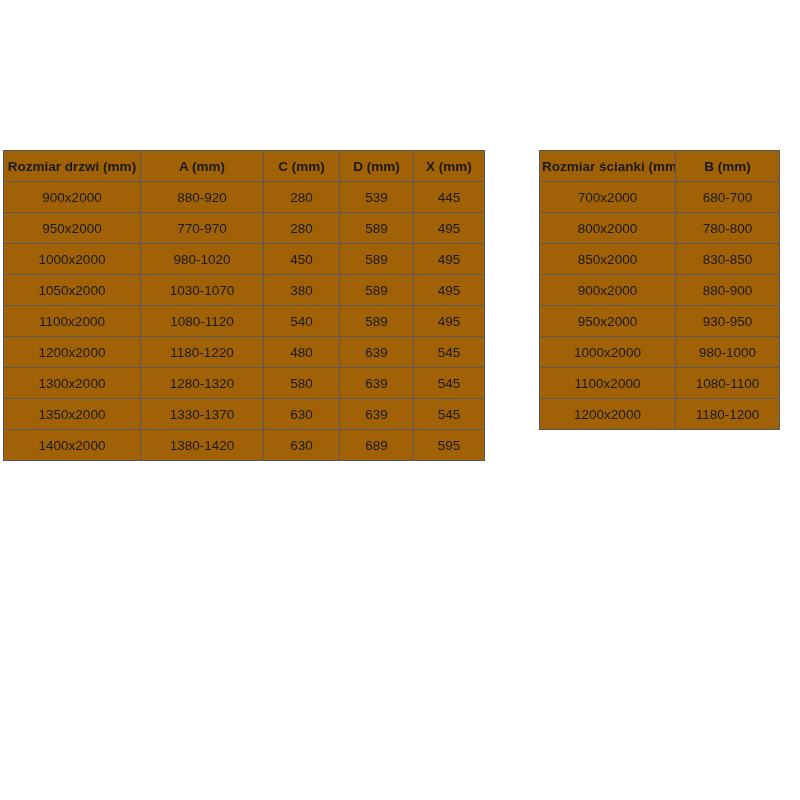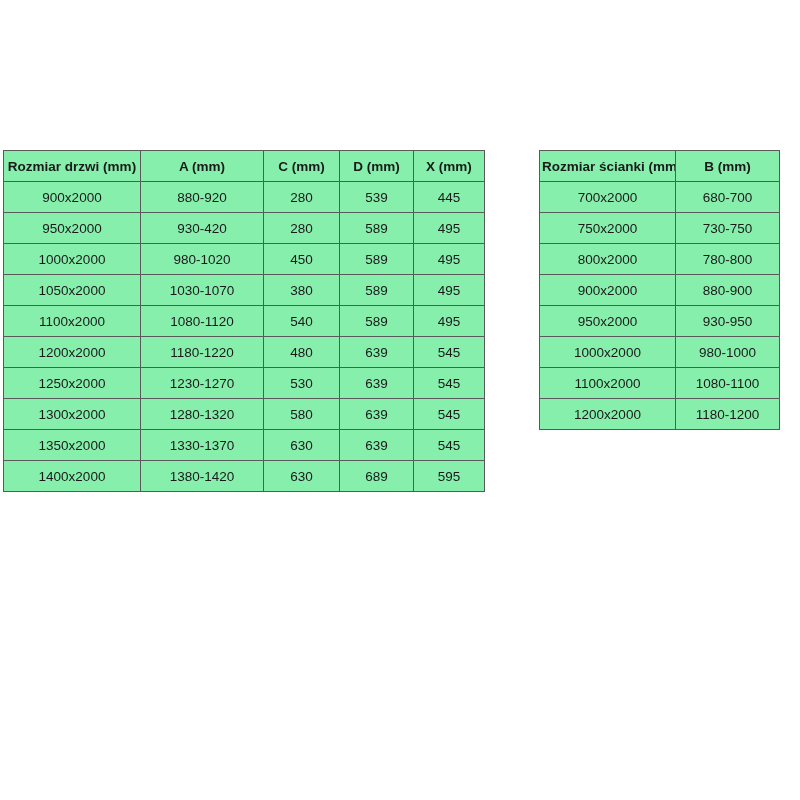--- a/index.html
+++ b/index.html
@@ -14,21 +14,21 @@
   .canvas {
     position: relative;
     width: 800px;
     height: 800px;
     background: #ffffff;
   }
   table.spec {
     position: absolute;
     border-collapse: collapse;
     table-layout: fixed;
-    background: #86efac;
+    background: #a16207;
   }
   table.spec th,
   table.spec td {
     border: 1px solid #595959;
     height: 30px;
     padding: 0 2px;
     text-align: center;
     vertical-align: middle;
     font-size: 13.5px;
     color: #1a1a1a;
@@ -74,21 +74,21 @@
     <tbody>
         <tr>
           <td>900x2000</td>
           <td>880-920</td>
           <td>280</td>
           <td>539</td>
           <td>445</td>
         </tr>
         <tr>
           <td>950x2000</td>
-          <td>930-420</td>
+          <td>770-970</td>
           <td>280</td>
           <td>589</td>
           <td>495</td>
         </tr>
         <tr>
           <td>1000x2000</td>
           <td>980-1020</td>
           <td>450</td>
           <td>589</td>
           <td>495</td>
@@ -104,27 +104,20 @@
           <td>1100x2000</td>
           <td>1080-1120</td>
           <td>540</td>
           <td>589</td>
           <td>495</td>
         </tr>
         <tr>
           <td>1200x2000</td>
           <td>1180-1220</td>
           <td>480</td>
-          <td>639</td>
-          <td>545</td>
-        </tr>
-        <tr>
-          <td>1250x2000</td>
-          <td>1230-1270</td>
-          <td>530</td>
           <td>639</td>
           <td>545</td>
         </tr>
         <tr>
           <td>1300x2000</td>
           <td>1280-1320</td>
           <td>580</td>
           <td>639</td>
           <td>545</td>
         </tr>
@@ -155,26 +148,26 @@
           <th>Rozmiar ścianki (mm)</th>
           <th>B (mm)</th>
         </tr>
     </thead>
     <tbody>
         <tr>
           <td>700x2000</td>
           <td>680-700</td>
         </tr>
         <tr>
-          <td>750x2000</td>
-          <td>730-750</td>
+          <td>800x2000</td>
+          <td>780-800</td>
         </tr>
         <tr>
-          <td>800x2000</td>
-          <td>780-800</td>
+          <td>850x2000</td>
+          <td>830-850</td>
         </tr>
         <tr>
           <td>900x2000</td>
           <td>880-900</td>
         </tr>
         <tr>
           <td>950x2000</td>
           <td>930-950</td>
         </tr>
         <tr>

